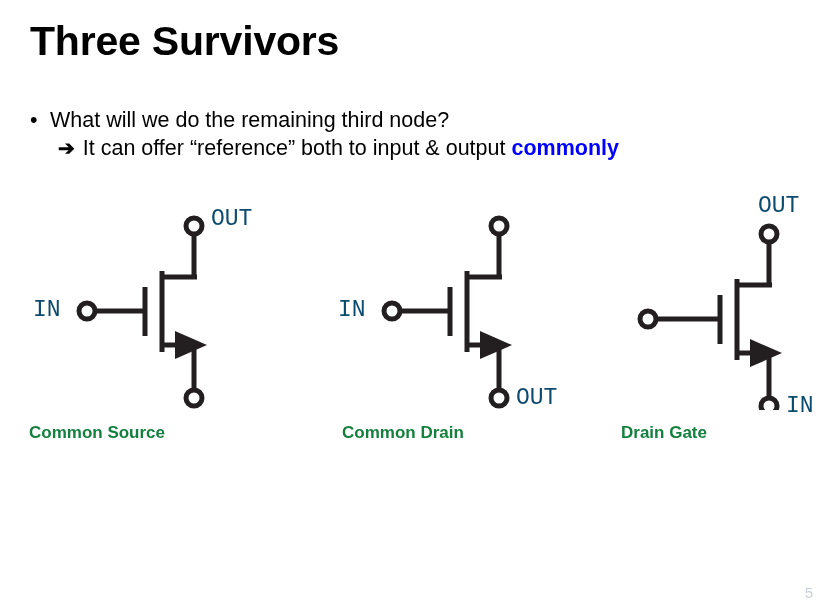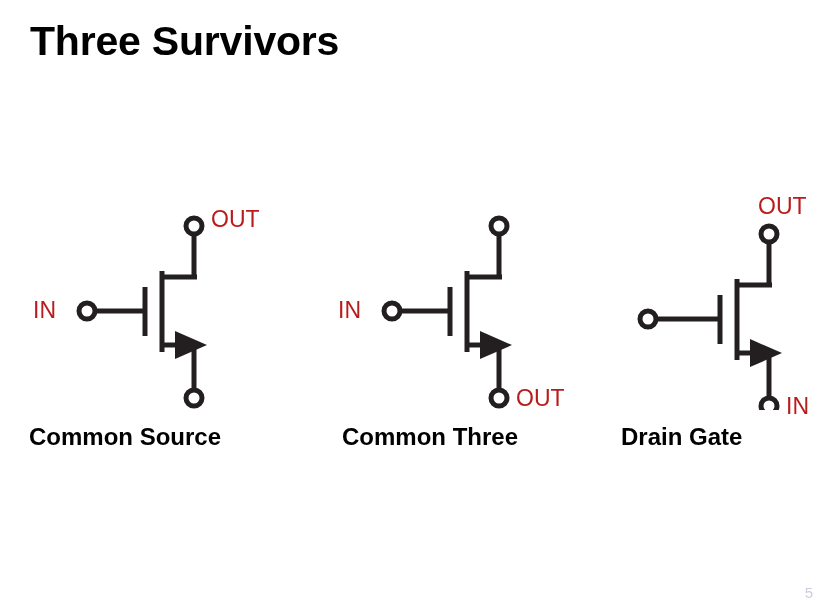--- a/index.html
+++ b/index.html
@@ -77,31 +77,32 @@
     position: absolute;
     left: 0;
     top: 0;
     display: block;
   }
 
   .term-label {
     position: absolute;
     font-size: 23px;
     line-height: 23px;
-    color: #b91c1c;
-    white-space: nowrap;
+    color: #0c4a6e;
+    white-space: nowrap;
+    font-family: Liberation Mono, monospace;
   }
 
   
   .caption {
     position: absolute;
     top: 423px;
-    font-size: 24px;
-    font-weight: bold;
-    color: #000000;
+    font-size: 17px;
+    font-weight: bold;
+    color: #15803d;
     white-space: nowrap;
   }
   #caption-common-source { left: 29px; }
   #caption-common-drain  { left: 342px; }
   #caption-common-gate   { left: 621px; }
 
   
   #page-number {
     position: absolute;
     right: 16px;
@@ -110,21 +111,27 @@
     color: #c8cfdb;
   }
 </style>
 </head>
 <body>
 
 <div id="slide-title">Three Survivors</div>
 
 <div id="bullet-block">
 
-
+  <div class="bullet-line level1">
+    <span class="bullet-dot">•</span><span>What will we do the remaining third node?</span>
+  </div>
+
+  <div class="bullet-line level2">
+    <span class="arrow-glyph">➔</span><span>It can offer “reference” both to input &amp; output </span><span class="emph-blue">commonly</span>
+  </div>
 
 </div>
 
 <div class="circuit" id="circuit-common-source">
 
   <svg width="240" height="215" viewBox="0 0 240 215">
     <g stroke="#231f20" stroke-width="5" fill="none" stroke-linecap="butt">
 
       <line x1="68" y1="116" x2="118" y2="116"></line>
 
@@ -199,17 +206,17 @@
 
   <span class="term-label" style="left:148px; top:0px;">OUT</span>
 
   <span class="term-label" style="left:-40px; top:112px;"></span>
 
   <span class="term-label" style="left:176px; top:200px;">IN</span>
 </div>
 
 <div class="caption" id="caption-common-source">Common Source</div>
 
-<div class="caption" id="caption-common-drain">Common Three</div>
+<div class="caption" id="caption-common-drain">Common Drain</div>
 
 <div class="caption" id="caption-common-gate">Drain Gate</div>
 
 <div id="page-number">5</div>
 
 </body></html>

